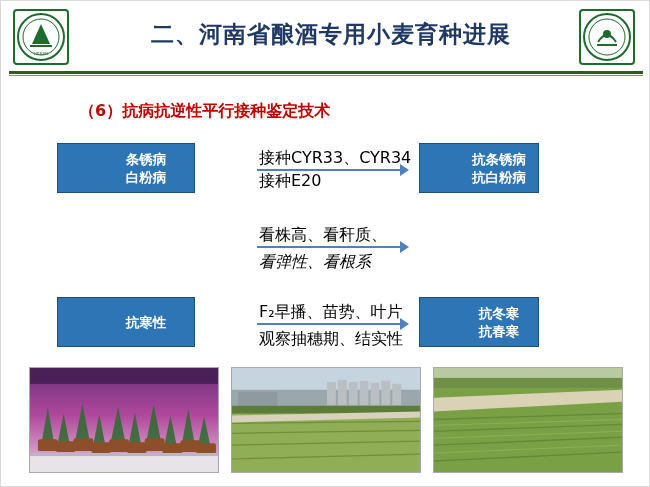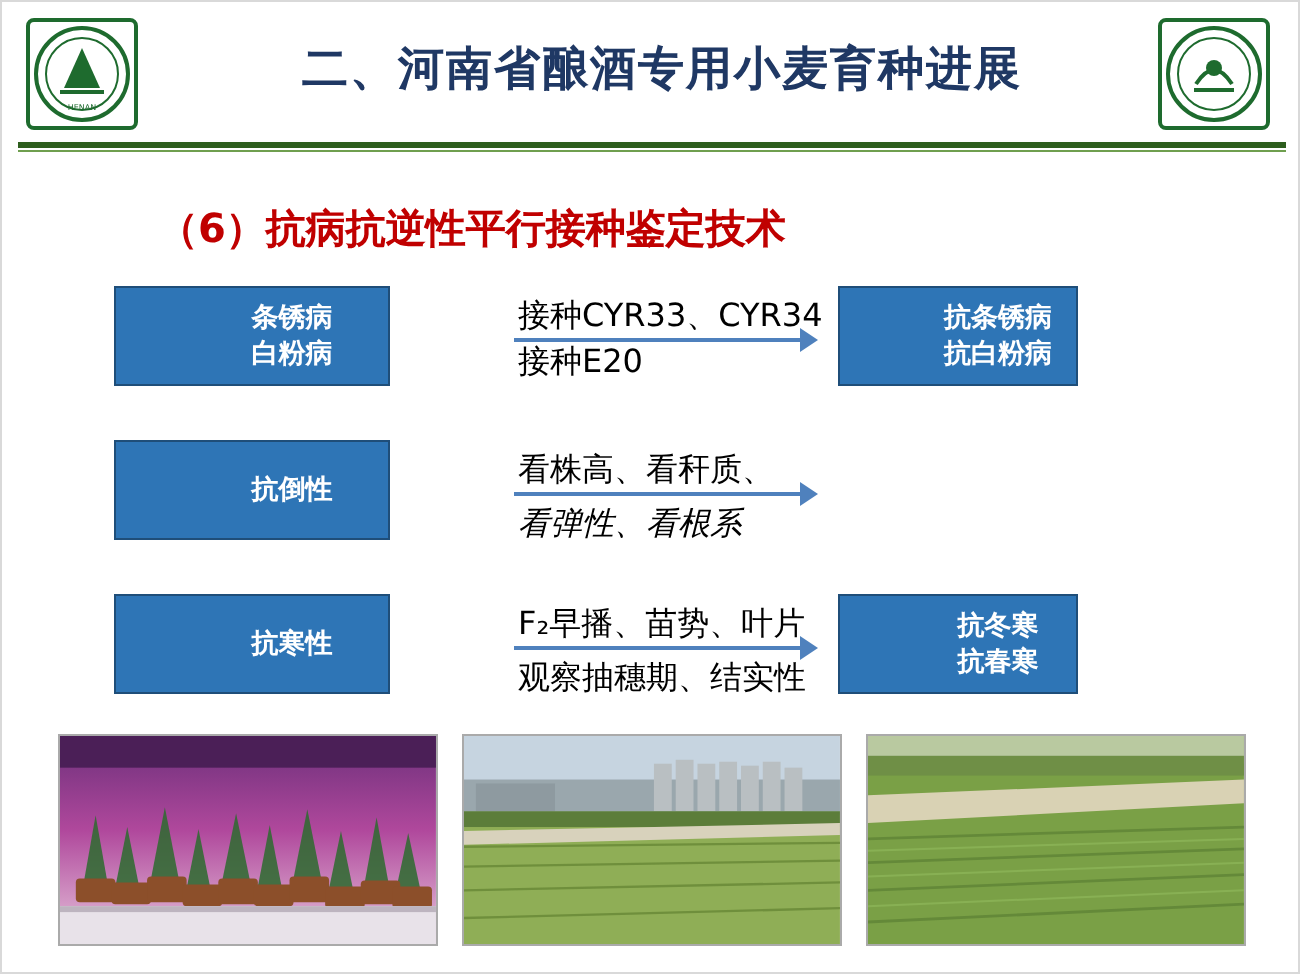--- a/index.html
+++ b/index.html
@@ -41,21 +41,21 @@
   .title{
     position:absolute;left:110px;top:18px;width:440px;
     text-align:center;
     font-size:23px;font-weight:bold;color:#1f3864;
     letter-spacing:1px;
     white-space:nowrap;
   }
   
   .section-title{
     position:absolute;left:78px;top:100px;
-    font-size:20px;font-weight:bold;color:#c00000;
+    font-size:16px;font-weight:bold;color:#c00000;
     white-space:nowrap;
   }
   
   .box{
     position:absolute;
     background:#2e75b6;
     border:1px solid #1f4e79;
     color:#ffffff;
     font-size:13.5px;font-weight:bold;
     display:flex;flex-direction:column;
@@ -141,23 +141,20 @@
   <div class="label" style="left:258px;top:170px;">接种E20</div>
   <div class="arrow" style="left:256px;top:163px;width:152px;">
     <div class="line" style="width:143px;"></div>
     <div class="head" style="left:143px;"></div>
   </div>
   <div class="box row-right r1">
     <span class="l">抗条锈病</span>
     <span class="l">抗白粉病</span>
   </div>
 
-  <div class="box row-left r2">
-    <span class="l">抗倒性</span>
-  </div>
   <div class="label" style="left:258px;top:224px;">看株高、看秆质、</div>
   <div class="label" style="left:258px;top:251px;font-style:italic;">看弹性、看根系</div>
   <div class="arrow" style="left:256px;top:240px;width:152px;">
     <div class="line" style="width:143px;"></div>
     <div class="head" style="left:143px;"></div>
   </div>
 
   <div class="box row-left r3">
     <span class="l">抗寒性</span>
   </div>

